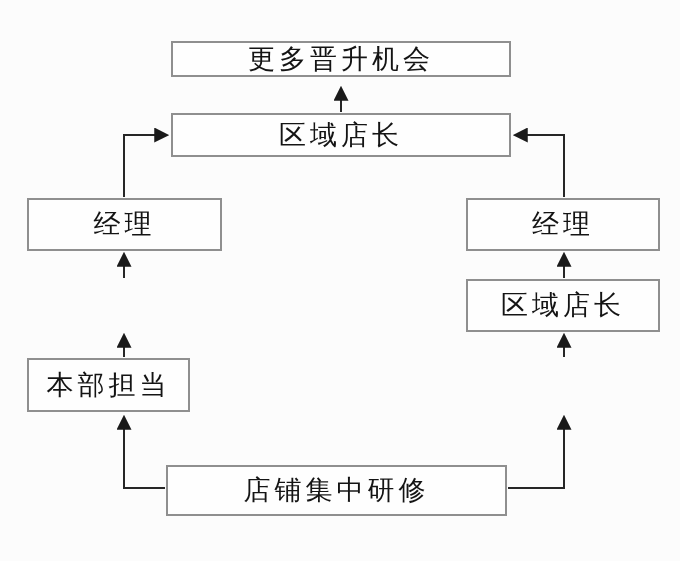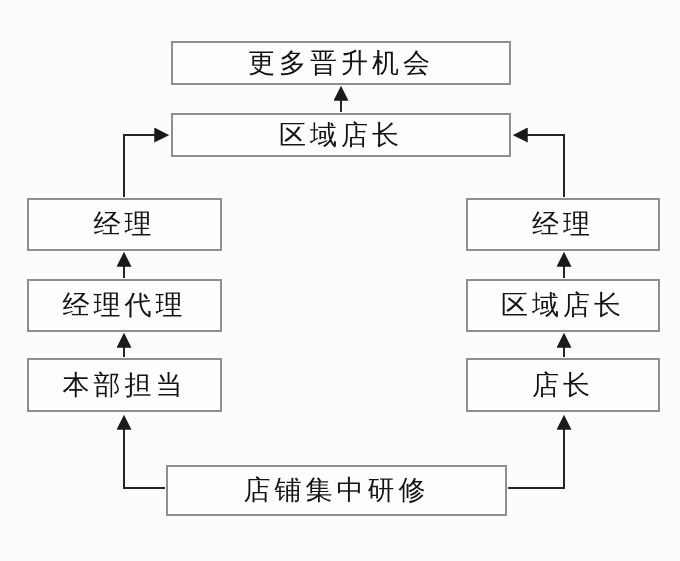--- a/index.html
+++ b/index.html
@@ -31,25 +31,25 @@
     align-items: center;
     justify-content: center;
     font-size: 27px;
     font-weight: 500;
     letter-spacing: 4px;
     color: #141414;
     text-align: center;
     line-height: 1;
   }
   
-  .node-top       { left: 171px; top: 41px;  width: 340px; height: 44px; }
+  .node-top       { left: 171px; top: 41px;  width: 340px; height: 36px; }
   .node-overseas  { left: 171px; top: 113px; width: 340px; height: 44px; }
   .node-left-1    { left: 27px;  top: 198px; width: 195px; height: 53px; }
   .node-left-2    { left: 27px;  top: 279px; width: 195px; height: 53px; }
-  .node-left-3    { left: 27px;  top: 358px; width: 195px; height: 54px; }
+  .node-left-3    { left: 27px;  top: 358px; width: 163px; height: 54px; }
   .node-right-1   { left: 466px; top: 198px; width: 194px; height: 53px; }
   .node-right-2   { left: 466px; top: 279px; width: 194px; height: 53px; }
   .node-right-3   { left: 466px; top: 358px; width: 194px; height: 54px; }
   .node-bottom    { left: 166px; top: 465px; width: 341px; height: 51px; }
   .edge {
     fill: none;
     stroke: #262626;
     stroke-width: 2;
   }
 </style>
@@ -87,37 +87,31 @@
   </div>
 
   <div class="node node-overseas">
     <span>区域店长</span>
   </div>
 
   <div class="node node-left-1">
     <span>经理</span>
   </div>
 
-  <div class="node node-left-2">
-    <span>经理代理</span>
-  </div>
 
   <div class="node node-left-3">
     <span>本部担当</span>
   </div>
 
   <div class="node node-right-1">
     <span>经理</span>
   </div>
 
   <div class="node node-right-2">
     <span>区域店长</span>
   </div>
 
-  <div class="node node-right-3">
-    <span>店长</span>
-  </div>
 
   <div class="node node-bottom">
     <span>店铺集中研修</span>
   </div>
 
 </div>
 
 </body></html>

